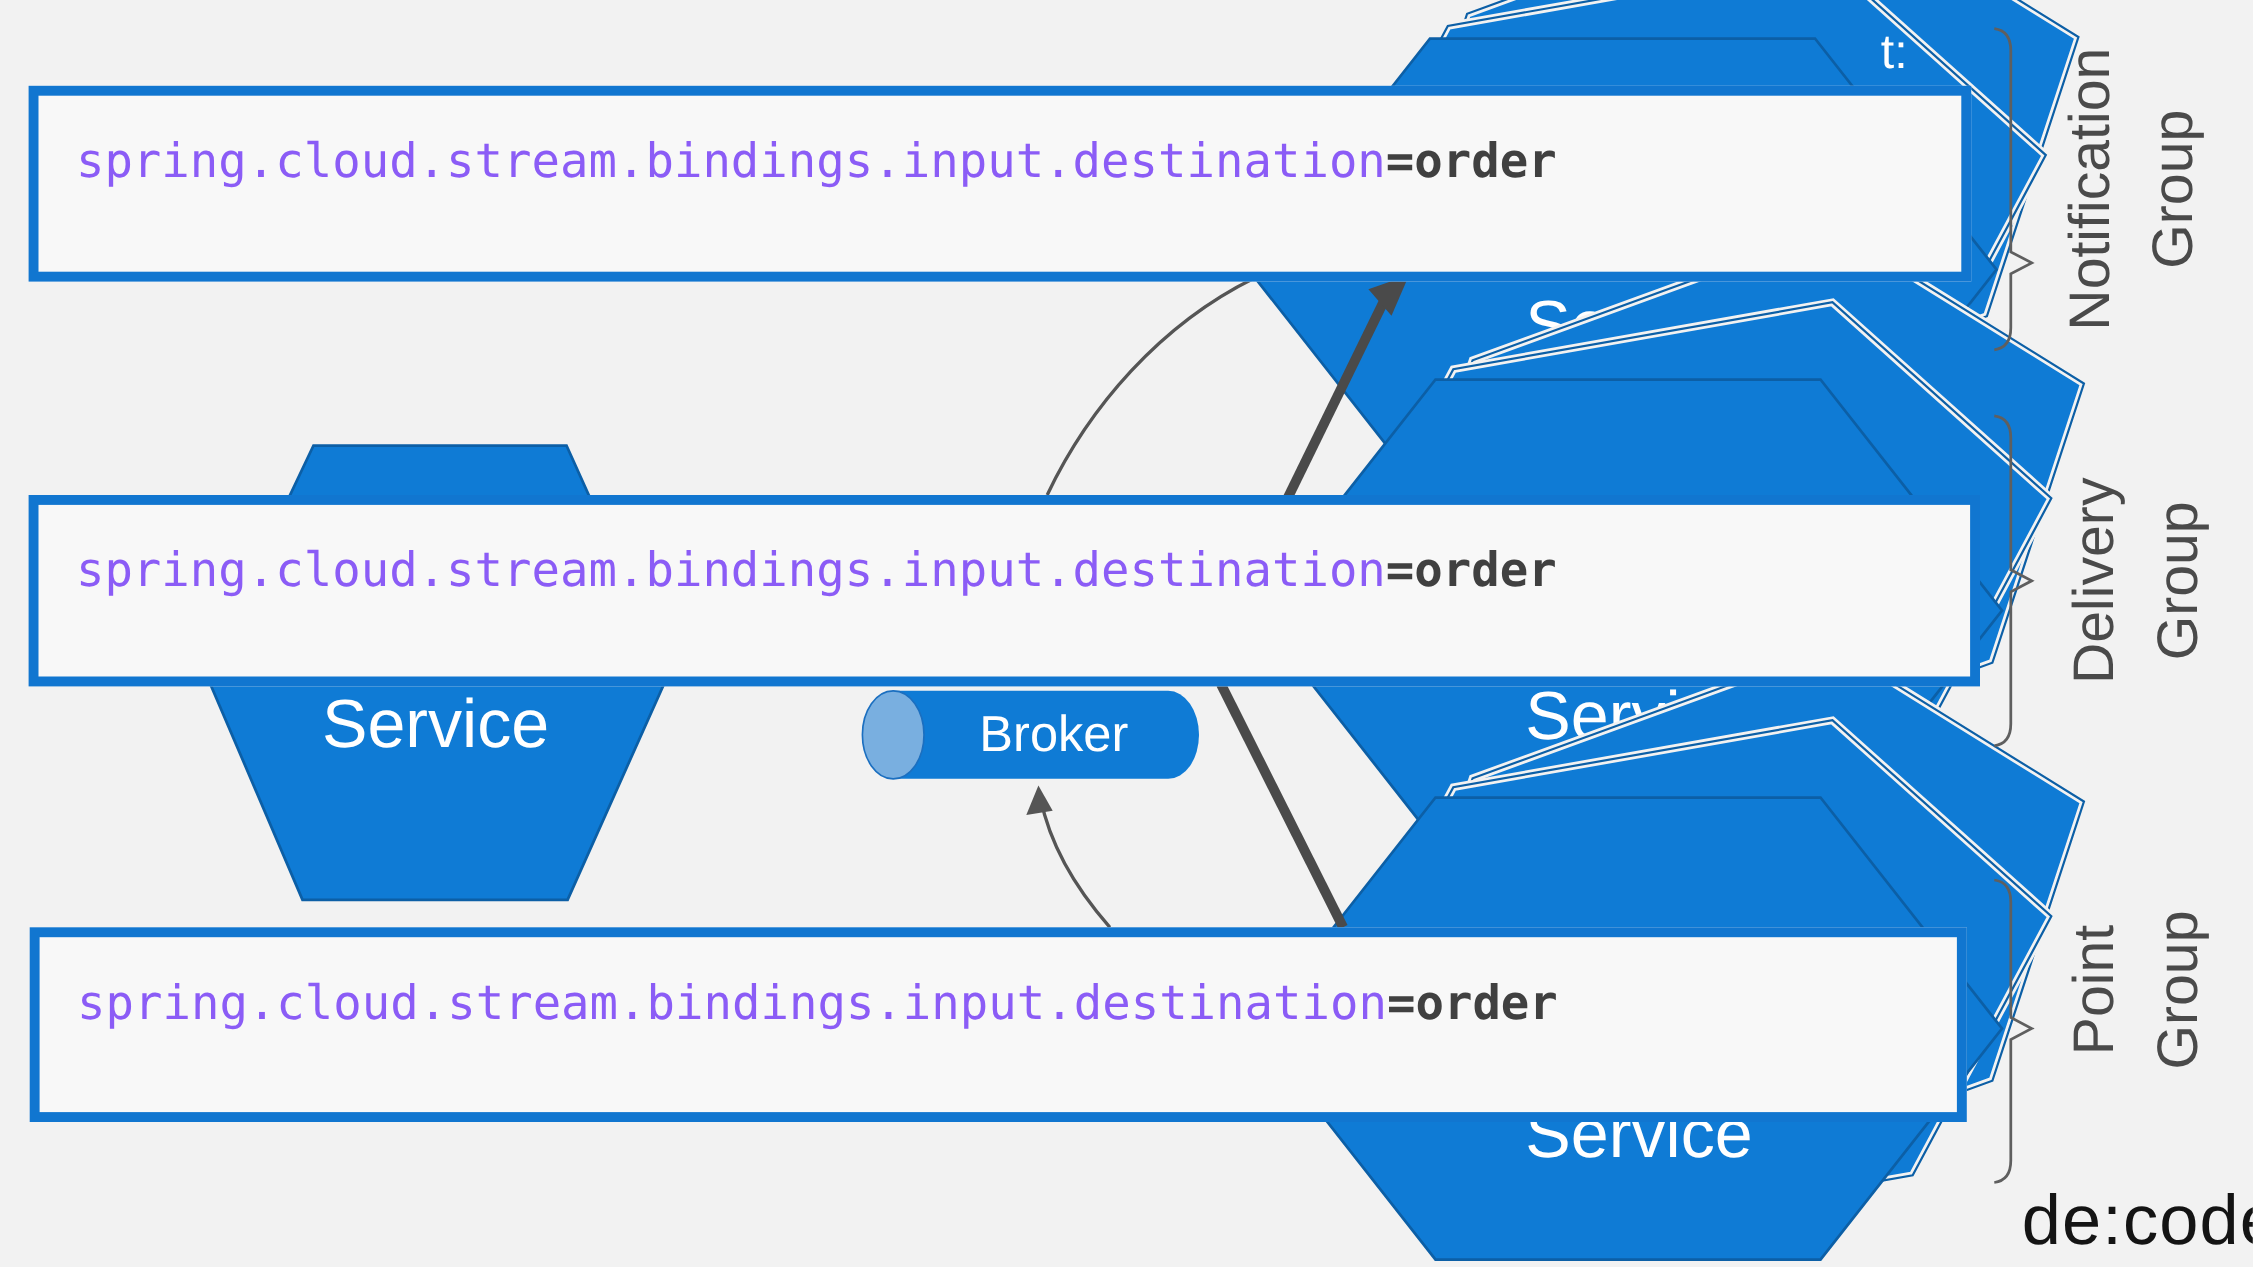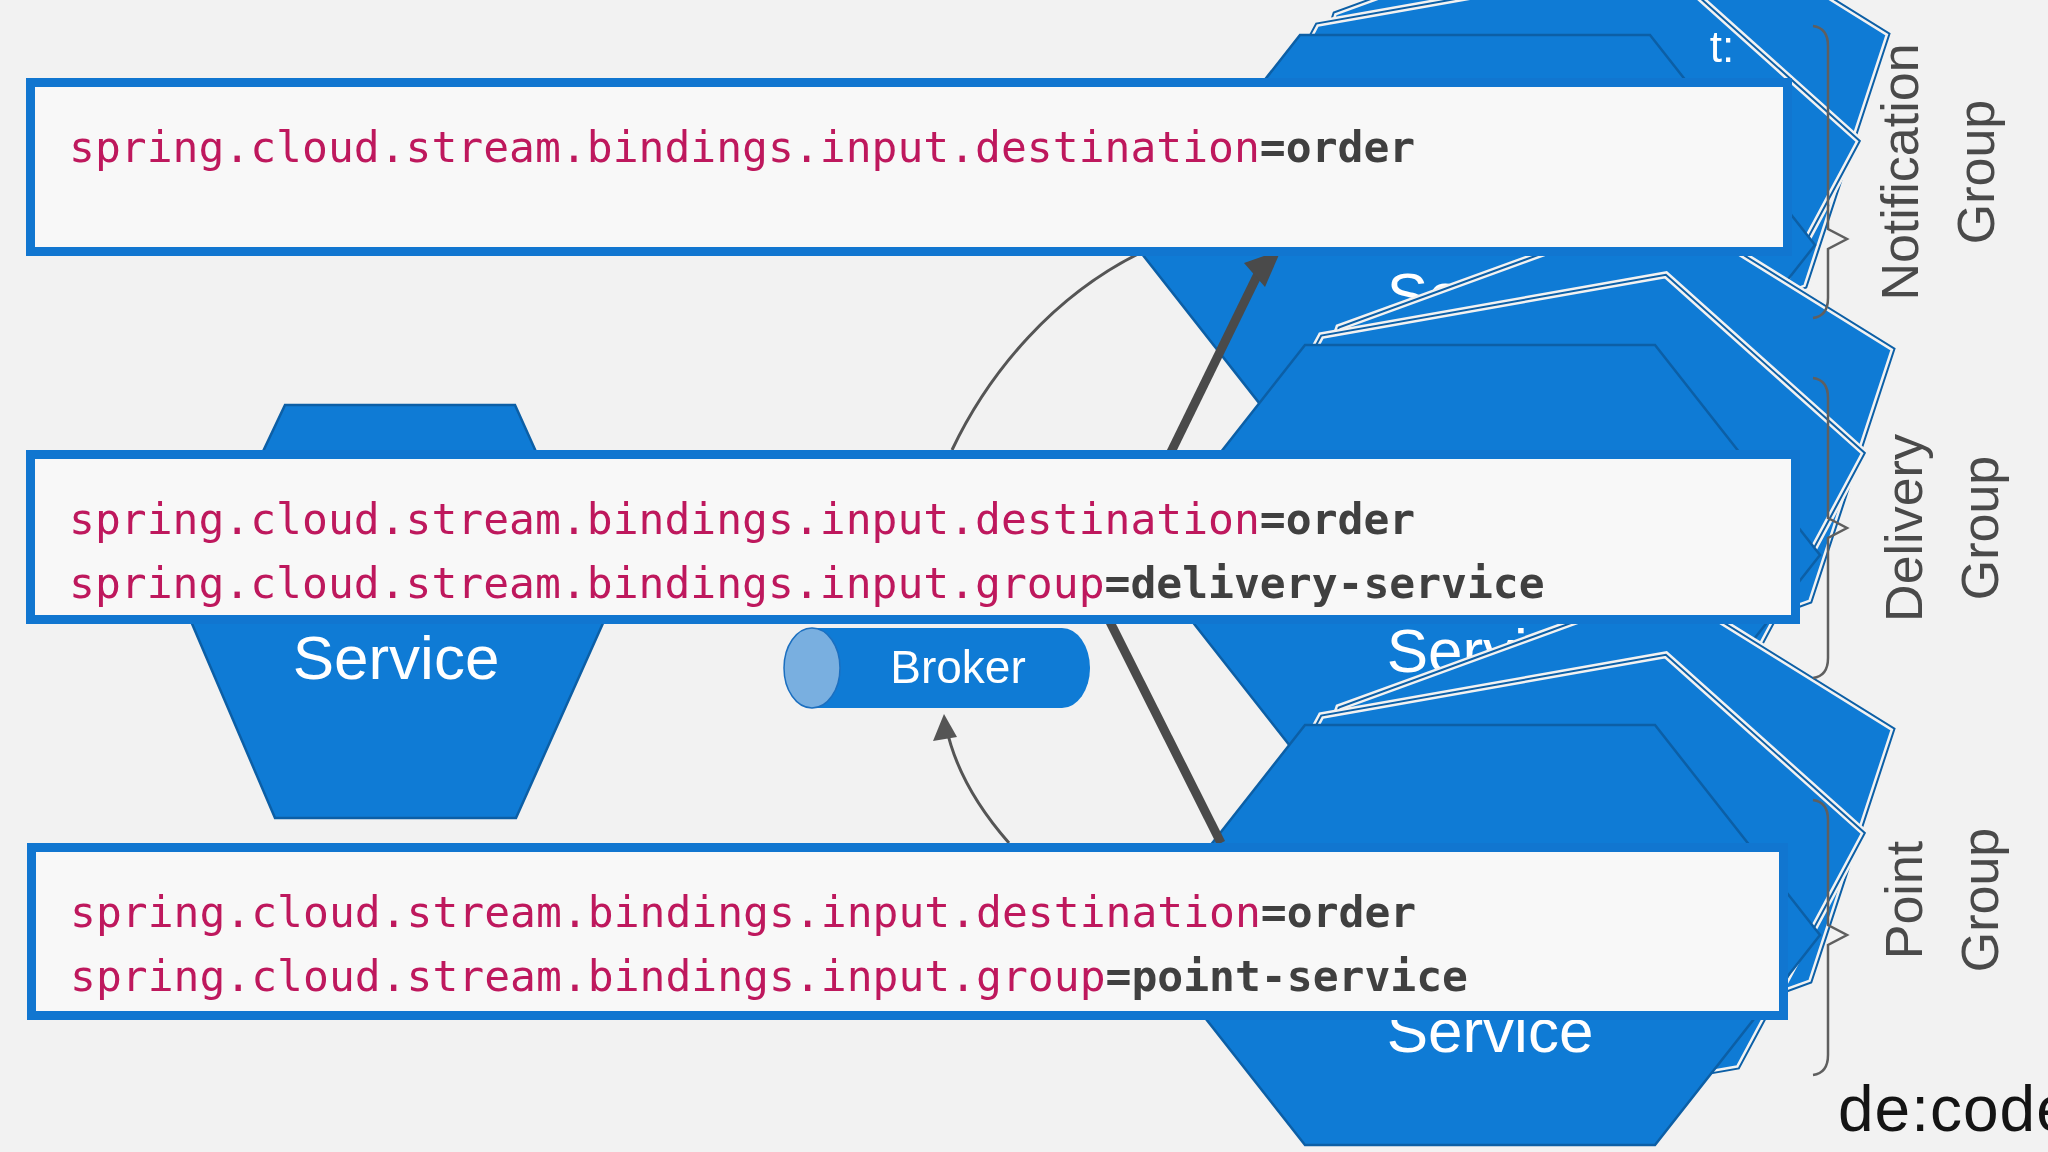--- a/index.html
+++ b/index.html
@@ -4,21 +4,21 @@
 <style>
   html,body{margin:0;padding:0;}
   body{width:2048px;height:1152px;overflow:hidden;background:#f2f2f2;
        font-family:"Liberation Sans", sans-serif;}
   #slide{position:relative;width:2048px;height:1152px;background:#f2f2f2;overflow:hidden;}
   #art{position:absolute;left:0;top:0;width:2048px;height:1152px;}
 
   .codebox{position:absolute;box-sizing:border-box;border:9px solid #1176d0;background:#f8f8f8;
            padding:28px 0 0 34px;z-index:5;}
   .codeline{font-family:"DejaVu Sans Mono", monospace;font-size:43px;line-height:64px;white-space:pre;}
-  .codeline .k{color:#be185d;}
+  .codeline .k{color:#8b5cf6;}
   .codeline .v{color:#404040;font-weight:bold;}
 
   .vlabel{position:absolute;z-index:6;color:#4a4a4a;font-size:52px;line-height:76px;
           text-align:center;white-space:nowrap;transform:translate(-50%,-50%) rotate(-90deg);}
 
   .brand{position:absolute;z-index:6;color:#141414;font-size:64px;font-weight:300;letter-spacing:1px;}
 
   .svgtext{font-family:"Liberation Sans", sans-serif;fill:#ffffff;}
 </style>
 </head>
@@ -85,26 +85,24 @@
       <path d="M 1813 800 Q 1828 802 1828 820 L 1828 925 L 1847 935 L 1828 945 L 1828 1055 Q 1828 1073 1813 1075"></path>
     </g>
   </svg>
 
   <div class="codebox" style="left:26px;top:78px;width:1766px;height:178px;">
     <div class="codeline"><span class="k">spring.cloud.stream.bindings.input.destination</span><span class="v">=order</span></div>
   </div>
 
   <div class="codebox" style="left:26px;top:450px;width:1774px;height:174px;">
     <div class="codeline"><span class="k">spring.cloud.stream.bindings.input.destination</span><span class="v">=order</span></div>
-    <div class="codeline"><span class="k">spring.cloud.stream.bindings.input.group</span><span class="v">=delivery-service</span></div>
   </div>
 
   <div class="codebox" style="left:27px;top:843px;width:1761px;height:177px;">
     <div class="codeline"><span class="k">spring.cloud.stream.bindings.input.destination</span><span class="v">=order</span></div>
-    <div class="codeline"><span class="k">spring.cloud.stream.bindings.input.group</span><span class="v">=point-service</span></div>
   </div>
 
   <div class="vlabel" style="left:1938px;top:172px;">
     <div>Notification</div>
     <div>Group</div>
   </div>
   <div class="vlabel" style="left:1942px;top:528px;">
     <div>Delivery</div>
     <div>Group</div>
   </div>

